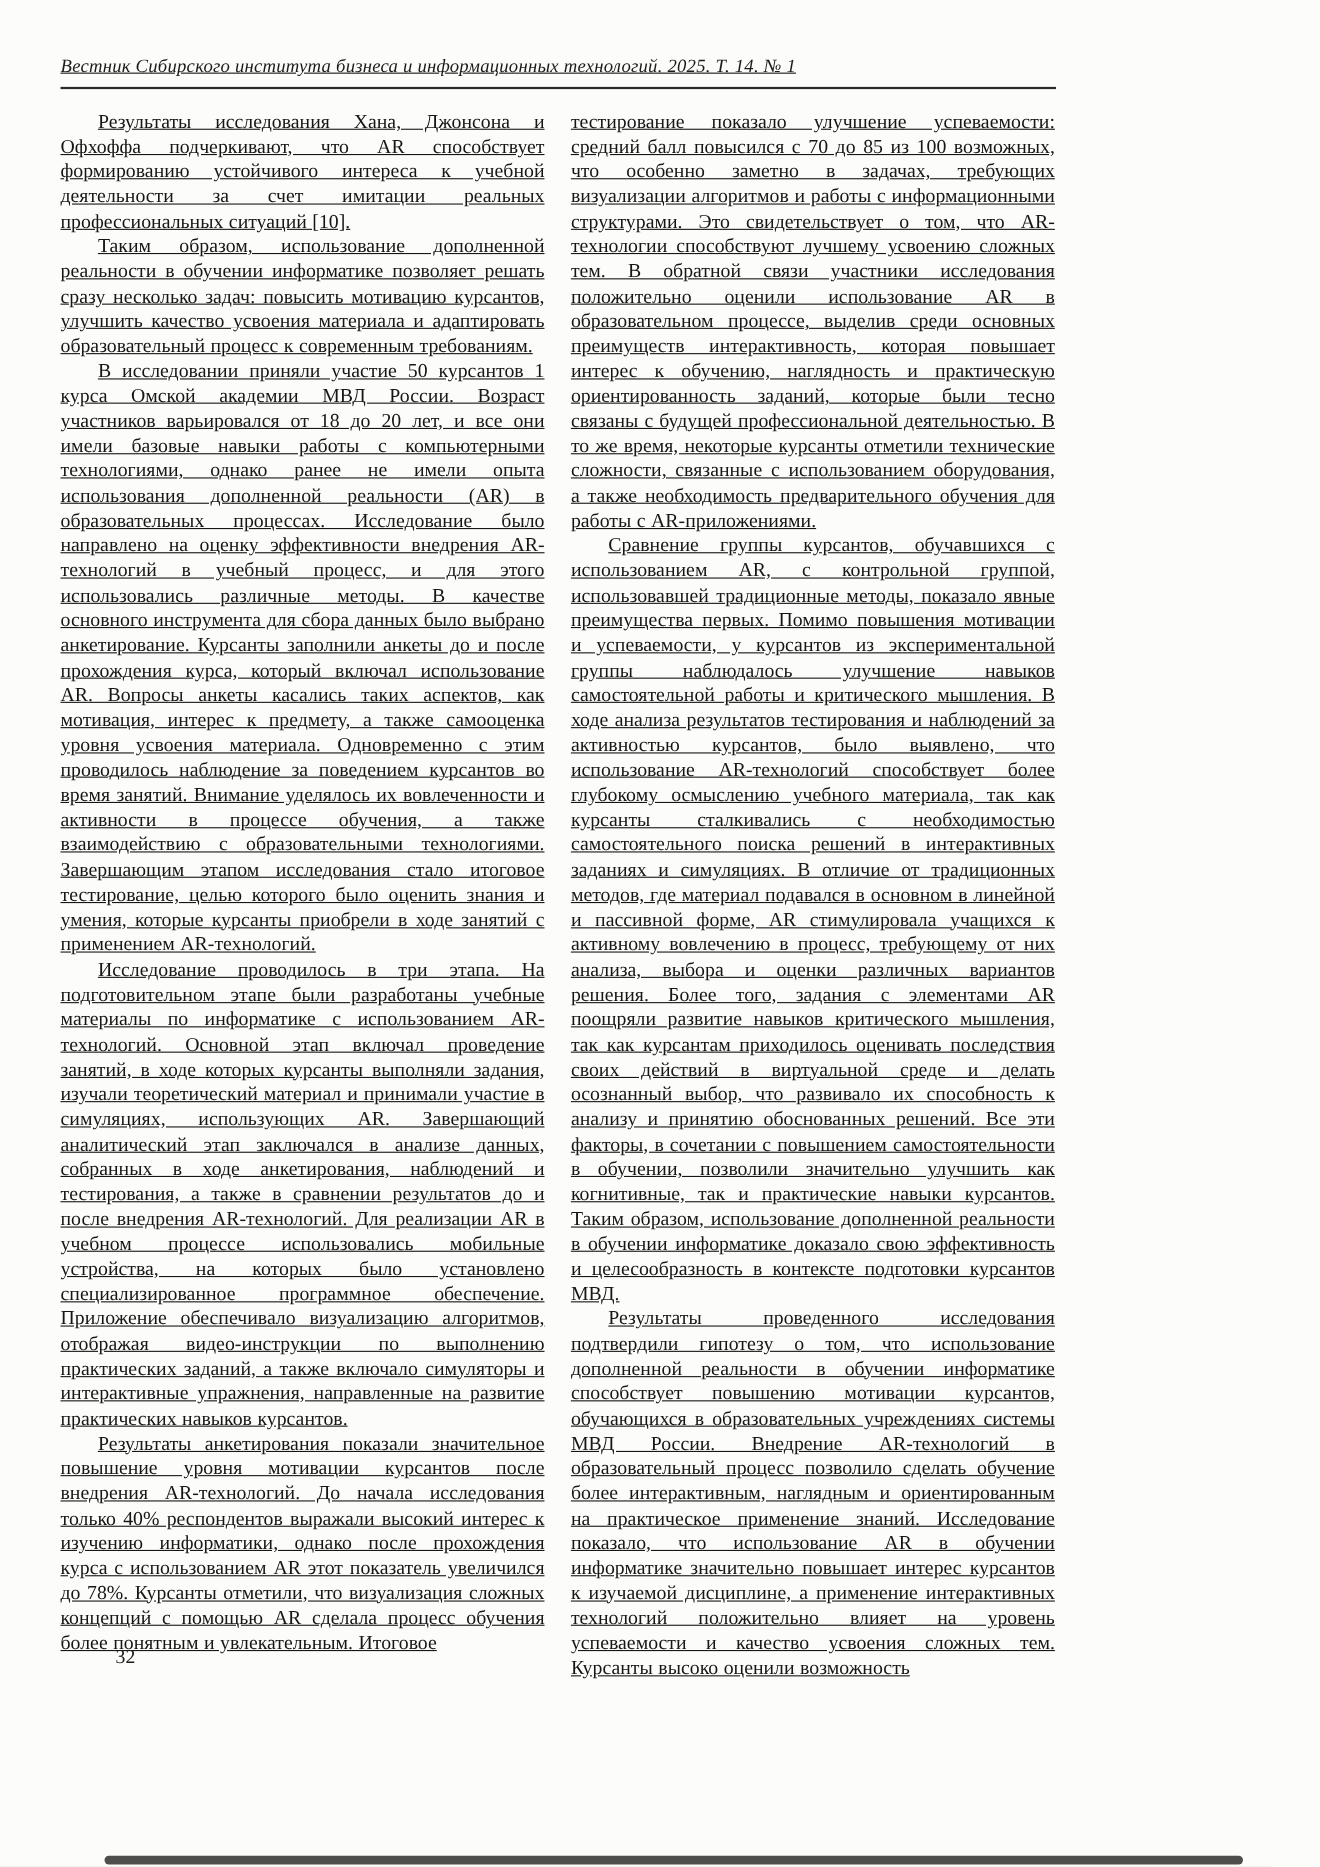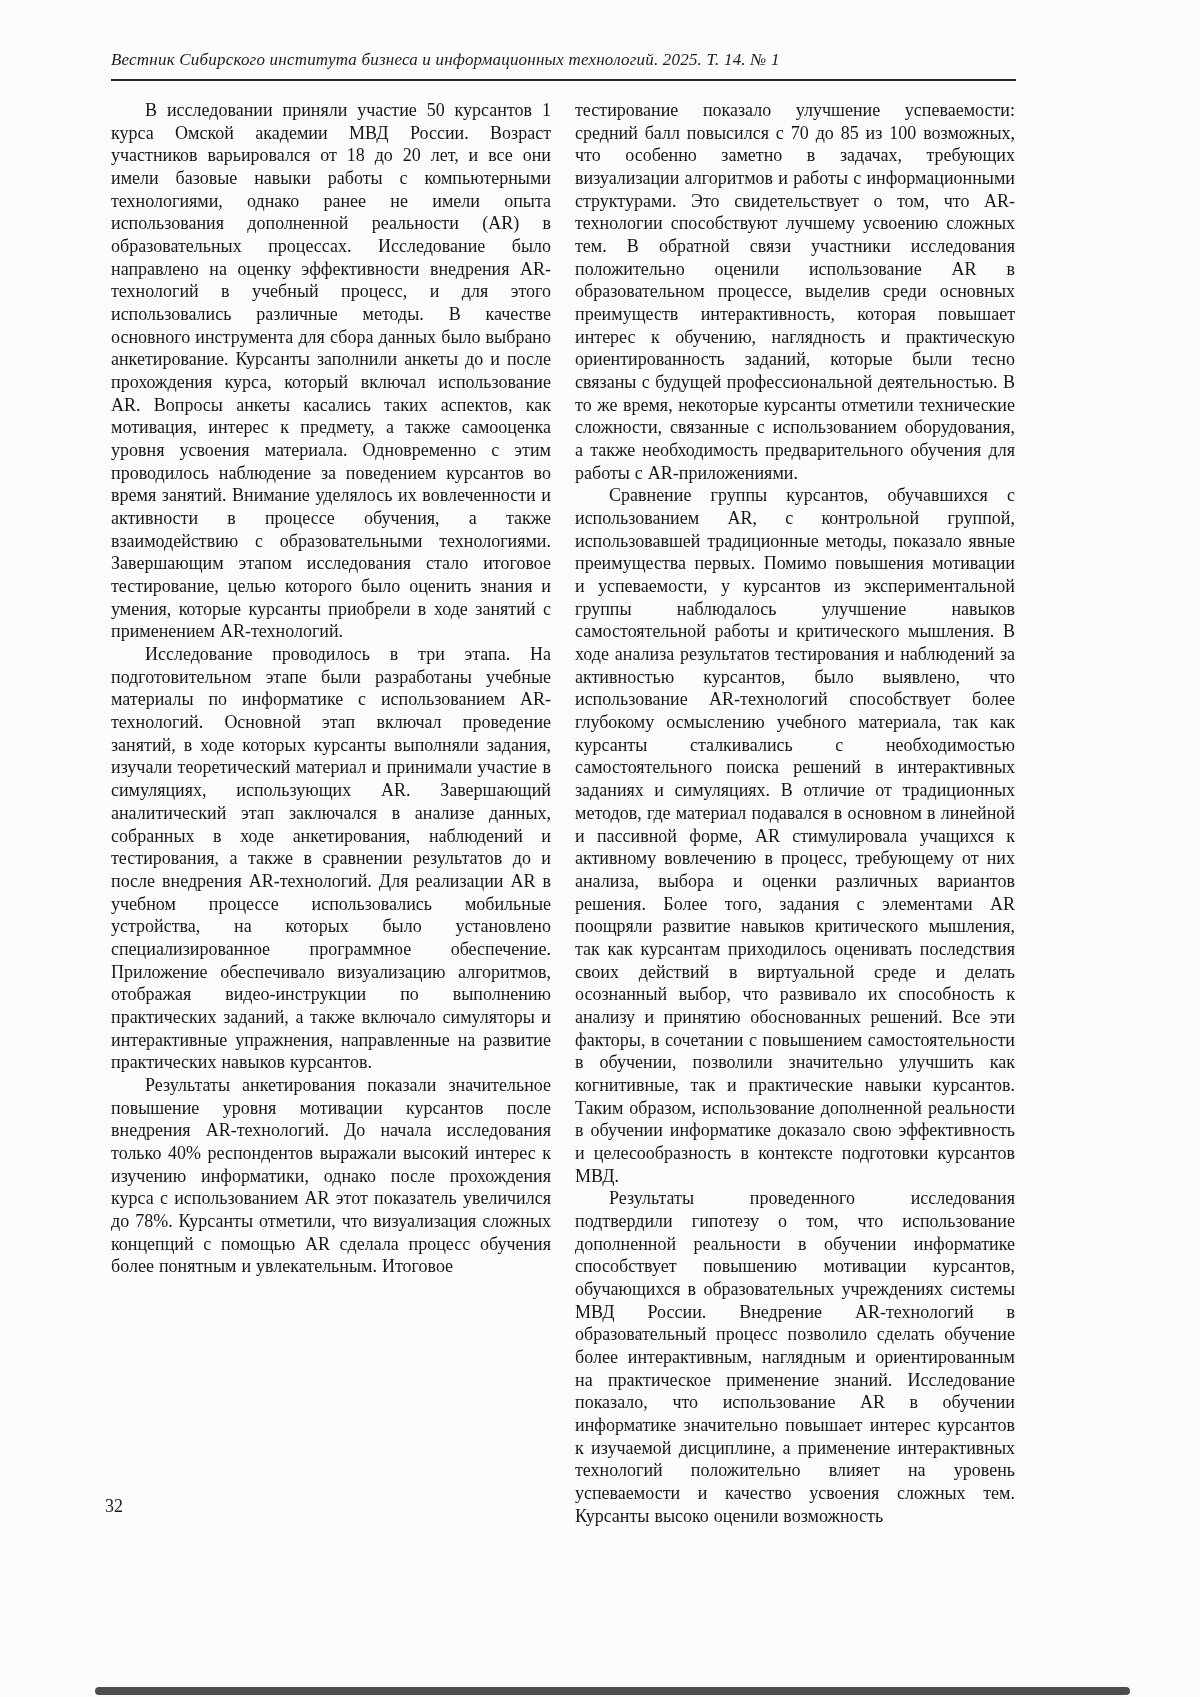--- a/index.html
+++ b/index.html
@@ -12,22 +12,23 @@
     width: 1200px;
     height: 1697px;
     margin: 0 auto;
     background: #fcfcfa;
     font-family: "Liberation Serif", "DejaVu Serif", serif;
     color: #161616;
     overflow: hidden;
     box-sizing: border-box;
   }
   .content {
-    margin-left: 111px;
+    margin-left: 55px;
     width: 905px;
+    text-decoration: underline;
   }
   .page-header {
     padding-top: 50px;
   }
   .journal-line {
     font-style: italic;
     font-size: 17px;
     letter-spacing: 0.2px;
     color: #1b1b1b;
     white-space: nowrap;
@@ -84,20 +85,22 @@
   <div class="content">
 
     <header class="page-header">
       <div class="journal-line">Вестник Сибирского института бизнеса и информационных технологий. 2025. Т. 14. № 1</div>
       <hr class="header-rule">
     </header>
 
     <main class="columns">
 
       <section class="col">
+        <p class="para">Результаты исследования Хана, Джонсона и Офхоффа подчеркивают, что AR способствует формированию устойчивого интереса к учебной деятельности за счет имитации реальных профессиональных ситуаций [10].</p>
+        <p class="para">Таким образом, использование дополненной реальности в обучении информатике позволяет решать сразу несколько задач: повысить мотивацию курсантов, улучшить качество усвоения материала и адаптировать образовательный процесс к современным требованиям.</p>
         <p class="para">В исследовании приняли участие 50 курсантов 1 курса Омской академии МВД России. Возраст участников варьировался от 18 до 20 лет, и все они имели базовые навыки работы с компьютерными технологиями, однако ранее не имели опыта использования дополненной реальности (AR) в образовательных процессах. Исследование было направлено на оценку эффективности внедрения AR-технологий в учебный процесс, и для этого использовались различные методы. В качестве основного инструмента для сбора данных было выбрано анкетирование. Курсанты заполнили анкеты до и после прохождения курса, который включал использование AR. Вопросы анкеты касались таких аспектов, как мотивация, интерес к предмету, а также самооценка уровня усвоения материала. Одновременно с этим проводилось наблюдение за поведением курсантов во время занятий. Внимание уделялось их вовлеченности и активности в процессе обучения, а также взаимодействию с образовательными технологиями. Завершающим этапом исследования стало итоговое тестирование, целью которого было оценить знания и умения, которые курсанты приобрели в ходе занятий с применением AR-технологий.</p>
         <p class="para">Исследование проводилось в три этапа. На подготовительном этапе были разработаны учебные материалы по информатике с использованием AR-технологий. Основной этап включал проведение занятий, в ходе которых курсанты выполняли задания, изучали теоретический материал и принимали участие в симуляциях, использующих AR. Завершающий аналитический этап заключался в анализе данных, собранных в ходе анкетирования, наблюдений и тестирования, а также в сравнении результатов до и после внедрения AR-технологий. Для реализации AR в учебном процессе использовались мобильные устройства, на которых было установлено специализированное программное обеспечение. Приложение обеспечивало визуализацию алгоритмов, отображая видео-инструкции по выполнению практических заданий, а также включало симуляторы и интерактивные упражнения, направленные на развитие практических навыков курсантов.</p>
         <p class="para">Результаты анкетирования показали значительное повышение уровня мотивации курсантов после внедрения AR-технологий. До начала исследования только 40% респондентов выражали высокий интерес к изучению информатики, однако после прохождения курса с использованием AR этот показатель увеличился до 78%. Курсанты отметили, что визуализация сложных концепций с помощью AR сделала процесс обучения более понятным и увлекательным. Итоговое</p>
       </section>
 
       <section class="col">
         <p class="para no-indent">тестирование показало улучшение успеваемости: средний балл повысился с 70 до 85 из 100 возможных, что особенно заметно в задачах, требующих визуализации алгоритмов и работы с информационными структурами. Это свидетельствует о том, что AR-технологии способствуют лучшему усвоению сложных тем. В обратной связи участники исследования положительно оценили использование AR в образовательном процессе, выделив среди основных преимуществ интерактивность, которая повышает интерес к обучению, наглядность и практическую ориентированность заданий, которые были тесно связаны с будущей профессиональной деятельностью. В то же время, некоторые курсанты отметили технические сложности, связанные с использованием оборудования, а также необходимость предварительного обучения для работы с AR-приложениями.</p>
         <p class="para">Сравнение группы курсантов, обучавшихся с использованием AR, с контрольной группой, использовавшей традиционные методы, показало явные преимущества первых. Помимо повышения мотивации и успеваемости, у курсантов из экспериментальной группы наблюдалось улучшение навыков самостоятельной работы и критического мышления. В ходе анализа результатов тестирования и наблюдений за активностью курсантов, было выявлено, что использование AR-технологий способствует более глубокому осмыслению учебного материала, так как курсанты сталкивались с необходимостью самостоятельного поиска решений в интерактивных заданиях и симуляциях. В отличие от традиционных методов, где материал подавался в основном в линейной и пассивной форме, AR стимулировала учащихся к активному вовлечению в процесс, требующему от них анализа, выбора и оценки различных вариантов решения. Более того, задания с элементами AR поощряли развитие навыков критического мышления, так как курсантам приходилось оценивать последствия своих действий в виртуальной среде и делать осознанный выбор, что развивало их способность к анализу и принятию обоснованных решений. Все эти факторы, в сочетании с повышением самостоятельности в обучении, позволили значительно улучшить как когнитивные, так и практические навыки курсантов. Таким образом, использование дополненной реальности в обучении информатике доказало свою эффективность и целесообразность в контексте подготовки курсантов МВД.</p>
         <p class="para">Результаты проведенного исследования подтвердили гипотезу о том, что использование дополненной реальности в обучении информатике способствует повышению мотивации курсантов, обучающихся в образовательных учреждениях системы МВД России. Внедрение AR-технологий в образовательный процесс позволило сделать обучение более интерактивным, наглядным и ориентированным на практическое применение знаний. Исследование показало, что использование AR в обучении информатике значительно повышает интерес курсантов к изучаемой дисциплине, а применение интерактивных технологий положительно влияет на уровень успеваемости и качество усвоения сложных тем. Курсанты высоко оценили возможность</p>
       </section>

